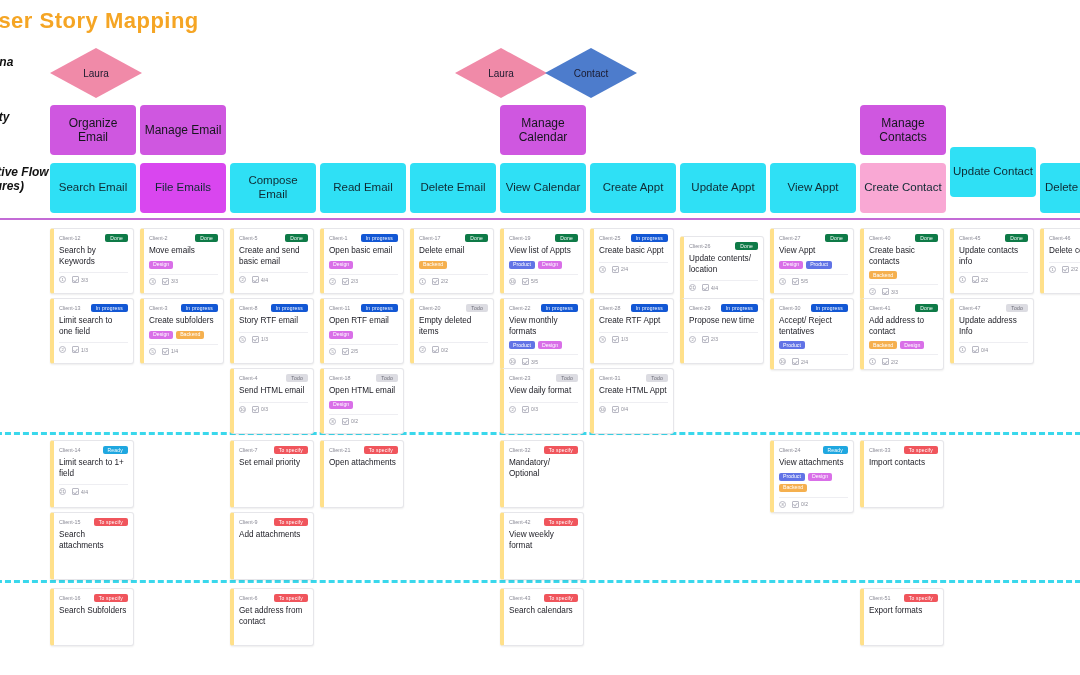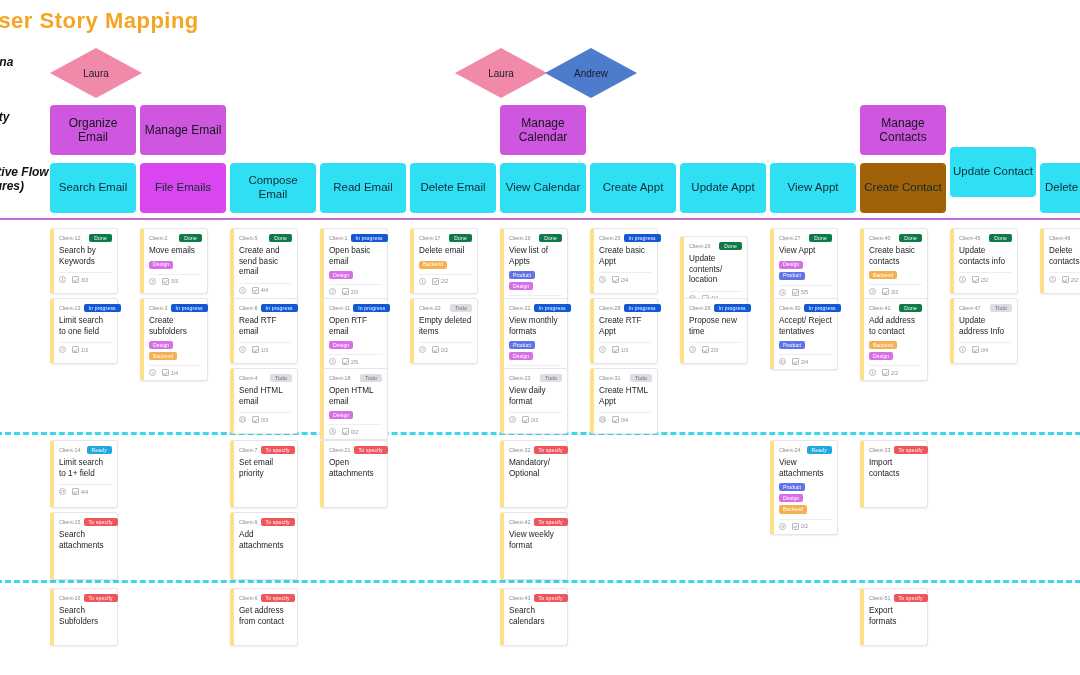--- a/index.html
+++ b/index.html
@@ -54,21 +54,21 @@
 
   
   .divider{position:absolute;left:-40px;right:-10px;height:0;}
   .divider.solid{border-top:2px solid #c36bd6;}
   .divider.dashed{
     border-top:3px dashed #3ad8ec;
   }
 
   
   .card{
-    position:absolute;width:68px;background:#ffffff;
+    position:absolute;width:84px;background:#ffffff;
     border:1px solid #e6e6ea;border-left:4px solid #ffe08a;
     border-radius:3px;box-sizing:border-box;
     padding:4px 5px 4px 5px;
     box-shadow:0 1px 2px rgba(0,0,0,.07);
   }
   .card-head{display:flex;align-items:center;justify-content:space-between;gap:3px;height:10px;}
   .cid{font-size:5.4px;color:#8a8a96;white-space:nowrap;}
   .badge{
     font-size:5px;color:#fff;border-radius:2px;padding:1.5px 5px;
     white-space:nowrap;line-height:1;letter-spacing:.2px;
@@ -116,40 +116,40 @@
       <div class="persona" style="left:50px;top:48px">
     <div class="dia" style="background:#f08aa8"></div>
     <div class="ptxt">Laura</div>
   </div>
       <div class="persona" style="left:455px;top:48px">
     <div class="dia" style="background:#f08aa8"></div>
     <div class="ptxt">Laura</div>
   </div>
       <div class="persona" style="left:545px;top:48px">
     <div class="dia" style="background:#4d7ccc"></div>
-    <div class="ptxt">Andrew</div>
+    <div class="ptxt">Contact</div>
   </div>
     </div>
   <div id="activities-layer">
       <div class="activity" style="left:50px;top:105px;background:#cf57e0">Organize Email</div>
       <div class="activity" style="left:140px;top:105px;background:#cf57e0">Manage Email</div>
       <div class="activity" style="left:500px;top:105px;background:#cf57e0">Manage Calendar</div>
       <div class="activity" style="left:860px;top:105px;background:#cf57e0">Manage Contacts</div>
     </div>
   <div id="steps-layer">
       <div class="step" style="left:50px;top:163px;background:#2fe0f5">Search Email</div>
       <div class="step" style="left:140px;top:163px;background:#d946ef">File Emails</div>
       <div class="step" style="left:230px;top:163px;background:#2fe0f5">Compose Email</div>
       <div class="step" style="left:320px;top:163px;background:#2fe0f5">Read Email</div>
       <div class="step" style="left:410px;top:163px;background:#2fe0f5">Delete Email</div>
       <div class="step" style="left:500px;top:163px;background:#2fe0f5">View Calendar</div>
       <div class="step" style="left:590px;top:163px;background:#2fe0f5">Create Appt</div>
       <div class="step" style="left:680px;top:163px;background:#2fe0f5">Update Appt</div>
       <div class="step" style="left:770px;top:163px;background:#2fe0f5">View Appt</div>
-      <div class="step" style="left:860px;top:163px;background:#a16207">Create Contact</div>
+      <div class="step" style="left:860px;top:163px;background:#f9a8d4">Create Contact</div>
       <div class="step" style="left:950px;top:147px;background:#2fe0f5">Update Contact</div>
       <div class="step" style="left:1040px;top:163px;background:#2fe0f5">Delete Contact</div>
     </div>
   <div id="dividers-layer">
       <div class="divider solid" style="top:218px;border-color:#c36bd6"></div>
       <div class="divider dashed" style="top:432px;border-color:#3ad8ec"></div>
       <div class="divider dashed" style="top:580px;border-color:#3ad8ec"></div>
     </div>
   <div id="cards-layer">
       <div class="card" style="left:50px;top:228px;min-height:66px;border-left-color:#ffe08a">
@@ -215,21 +215,21 @@
       <div class="cfoot">
         <span class="avatar">2</span>
         <span class="chk"><span class="box"></span>4/4</span>
       </div>
     </div>
       <div class="card" style="left:230px;top:298px;min-height:66px;border-left-color:#ffe08a">
       <div class="card-head">
         <span class="cid">Client-8</span>
         <span class="badge" style="background:#1257d4;color:#ffffff">In progress</span>
       </div>
-      <div class="ctitle">Read RTF email</div>
+      <div class="ctitle">Story RTF email</div>
 
       <div class="cfoot">
         <span class="avatar">5</span>
         <span class="chk"><span class="box"></span>1/3</span>
       </div>
     </div>
       <div class="card" style="left:230px;top:368px;min-height:66px;border-left-color:#ffe08a">
       <div class="card-head">
         <span class="cid">Client-4</span>
         <span class="badge" style="background:#dcdce2;color:#6b6b76">Todo</span>

